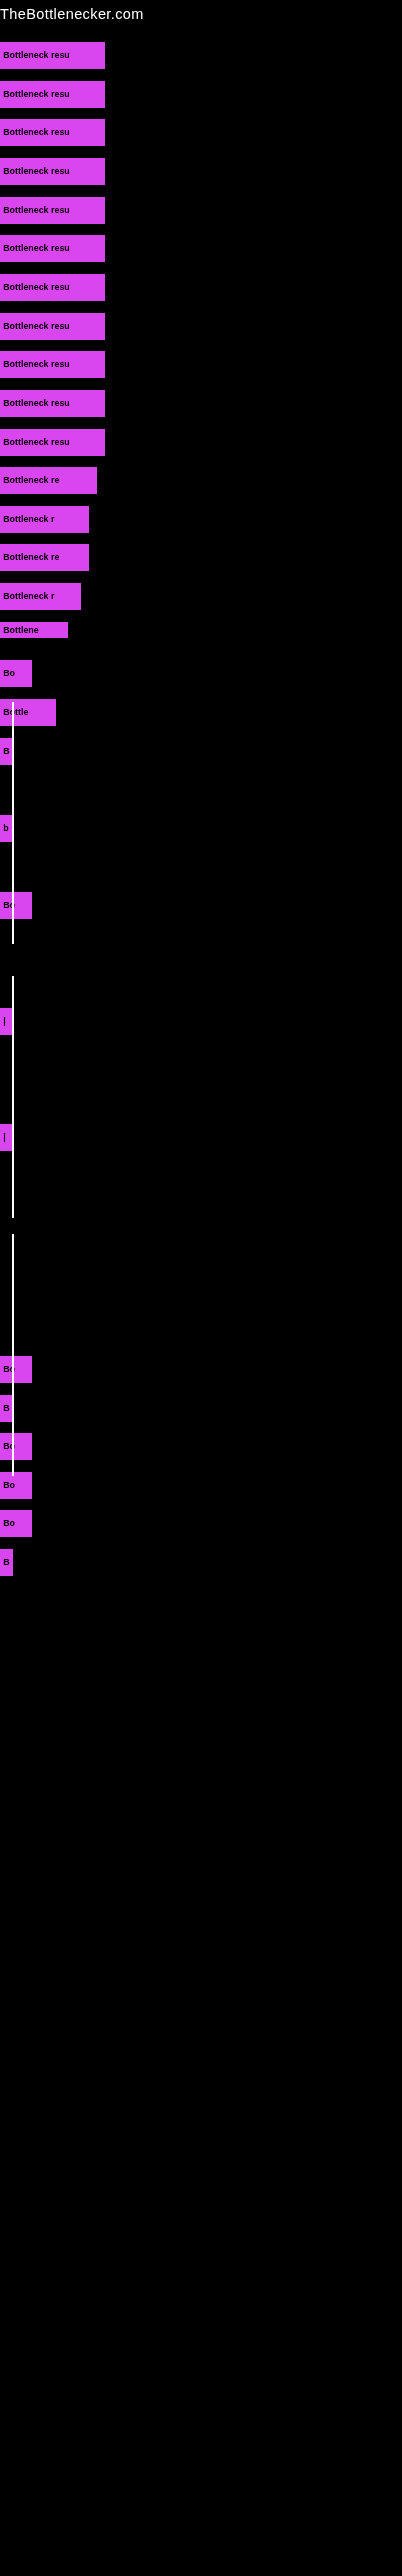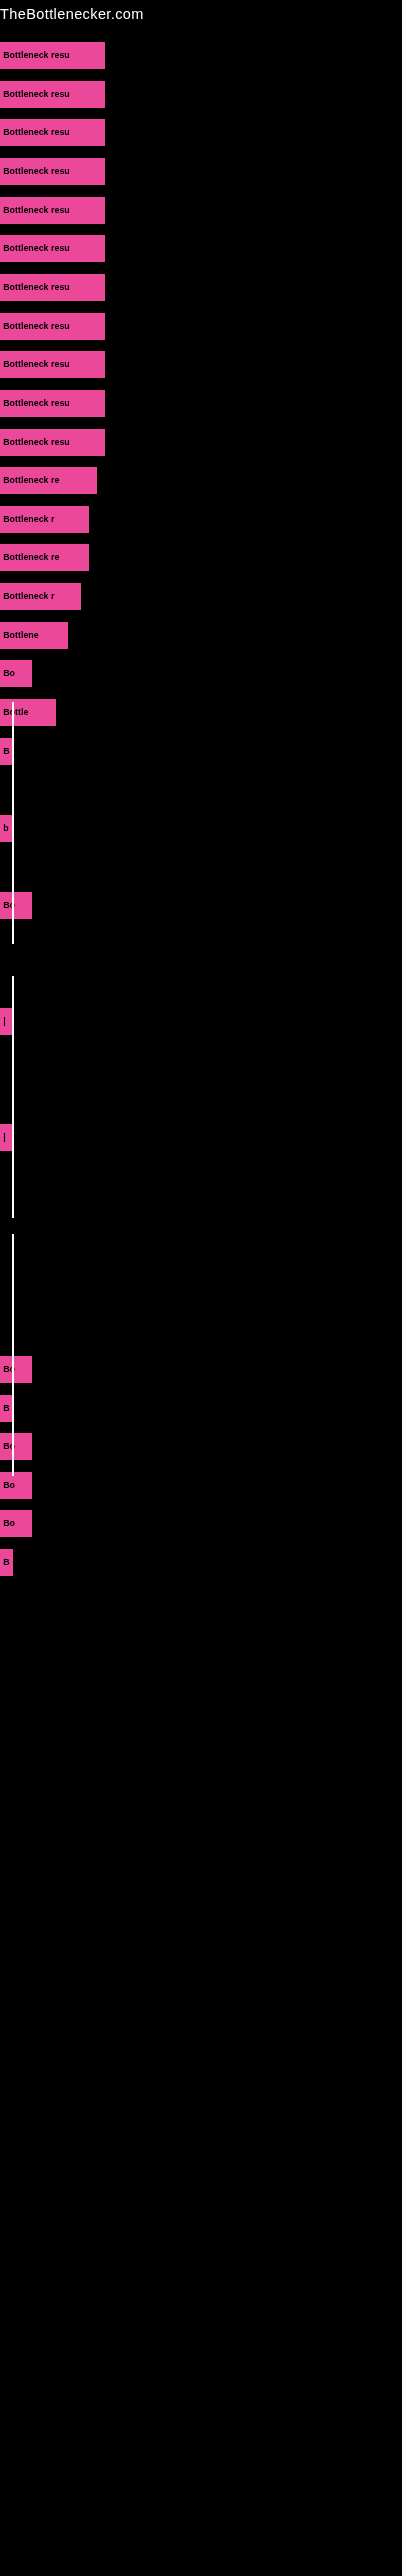--- a/index.html
+++ b/index.html
@@ -18,21 +18,21 @@
       padding: 6.4px 0 3.2px 0;
       letter-spacing: 0.4px;
     }
     .chart-area {
       position: relative;
       width: 403px;
       height: 2544px;
     }
     .bar-label {
       position: absolute;
-      background: #ec4899;
+      background: #d946ef;
       color: #000;
       font-size: 8.9px;
       font-weight: bold;
       padding: 1.6px 3.2px;
       white-space: nowrap;
       overflow: hidden;
       display: flex;
       align-items: center;
     }
     .vertical-line {
@@ -55,21 +55,21 @@
     <div class="bar-label" style="top: 209px; left: 0px; width: 105px; height: 27px;">Bottleneck resu</div>
     <div class="bar-label" style="top: 248px; left: 0px; width: 105px; height: 27px;">Bottleneck resu</div>
     <div class="bar-label" style="top: 287px; left: 0px; width: 105px; height: 27px;">Bottleneck resu</div>
     <div class="bar-label" style="top: 325px; left: 0px; width: 105px; height: 27px;">Bottleneck resu</div>
     <div class="bar-label" style="top: 364px; left: 0px; width: 105px; height: 27px;">Bottleneck resu</div>
     <div class="bar-label" style="top: 403px; left: 0px; width: 105px; height: 27px;">Bottleneck resu</div>
     <div class="bar-label" style="top: 441px; left: 0px; width: 97px; height: 27px;">Bottleneck re</div>
     <div class="bar-label" style="top: 480px; left: 0px; width: 89px; height: 27px;">Bottleneck r</div>
     <div class="bar-label" style="top: 518px; left: 0px; width: 89px; height: 27px;">Bottleneck re</div>
     <div class="bar-label" style="top: 557px; left: 0px; width: 81px; height: 27px;">Bottleneck r</div>
-    <div class="bar-label" style="top: 596px; left: 0px; width: 68px; height: 27px;">Bottlene</div>
+    <div class="bar-label" style="top: 596px; left: 0px; width: 68px; height: 16px;">Bottlene</div>
     <div class="bar-label" style="top: 634px; left: 0px; width: 32px; height: 27px;">Bo</div>
     <div class="bar-label" style="top: 673px; left: 0px; width: 56px; height: 27px;">Bottle</div>
     <div class="bar-label" style="top: 712px; left: 0px; width: 13px; height: 27px;">B</div>
     <div class="bar-label" style="top: 789px; left: 0px; width: 13px; height: 27px;">b</div>
     <div class="bar-label" style="top: 866px; left: 0px; width: 32px; height: 27px;">Bo</div>
     <div class="bar-label" style="top: 982px; left: 0px; width: 13px; height: 27px;">|</div>
     <div class="bar-label" style="top: 1098px; left: 0px; width: 13px; height: 27px;">|</div>
     <div class="bar-label" style="top: 1330px; left: 0px; width: 32px; height: 27px;">Bo</div>
     <div class="bar-label" style="top: 1369px; left: 0px; width: 13px; height: 27px;">B</div>
     <div class="bar-label" style="top: 1407px; left: 0px; width: 32px; height: 27px;">Bo</div>

